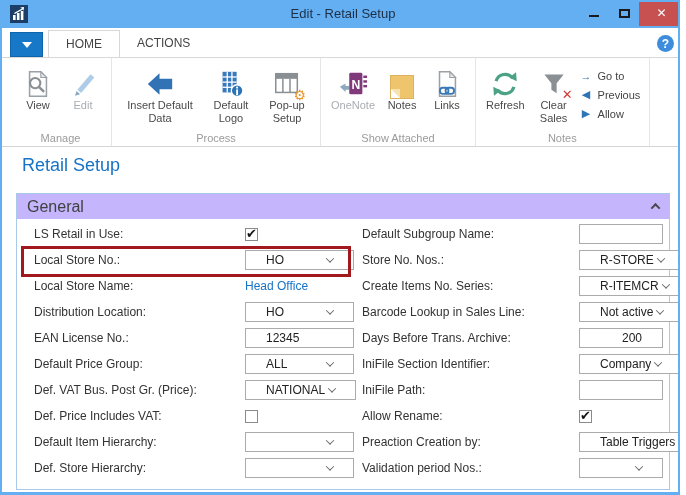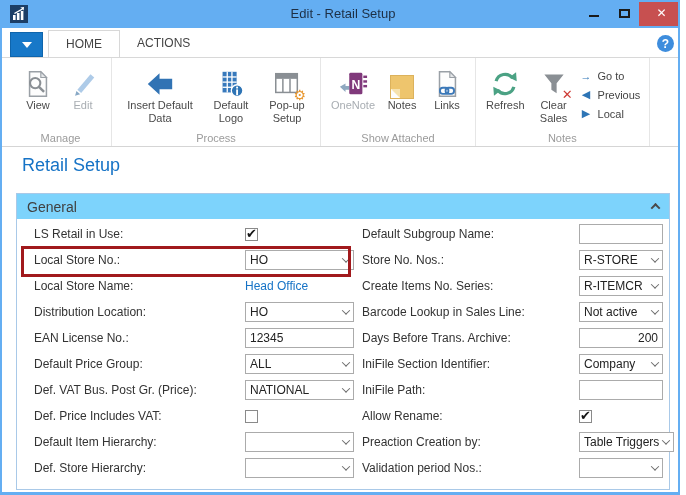--- a/index.html
+++ b/index.html
@@ -38,31 +38,31 @@
   .fx-overlay { position:absolute; right:-5px; bottom:-2px; font-size:13px; font-weight:bold; color:#CE3C36; line-height:1; }
   .notes-note { width:24px; height:24px; background:#EEC56D; border:1px solid #DCB25C; position:relative; }
   .notes-note::after { content:""; position:absolute; left:0; bottom:0; width:0; height:0; border-left:9px solid #fff; border-top:9px solid #F6E2AE; transform:translate(0,0); border-left-color:#FDFDFD; }
   .nav-stack { display:flex; flex-direction:column; padding-top:3px; min-width:62px; }
   .nav-btn { display:flex; align-items:center; gap:5px; height:19px; font-size:11px; color:#444; }
   .nav-ic { width:13px; text-align:center; color:#2E75B6; font-size:11px; }
 
   
   .page-title { position:absolute; left:20px; top:153px; font-size:18px; color:#1673C6; }
   .section { position:absolute; left:14px; top:191px; width:654px; height:297px; border:1px solid #A9C9E8; background:#fff; }
-  .sec-header { height:25px; background:#7dd3fc; display:flex; align-items:center; padding:0 10px; font-size:14px; color:#404040; }
+  .sec-header { height:25px; background:#c4b5fd; display:flex; align-items:center; padding:0 10px; font-size:16px; color:#404040; }
   .sec-chevron { margin-left:auto; width:7px; height:7px; border-right:2px solid #4A4A4A; border-bottom:2px solid #4A4A4A; transform:rotate(-135deg) translate(-1px,-1px); }
 
   .col { position:absolute; top:27px; }
   .col-left { left:17px; width:320px; }
   .col-right { left:345px; width:301px; }
   .row { height:26px; display:flex; align-items:center;gap:47px; }
   .lbl { font-size:12px; color:#333; }
   .col-left .lbl { flex:0 0 164px; }
   .col-right .lbl { flex:0 0 170px; }
-  .combo, .field { height:20px; border:1px solid #ABABAB; background:#fff; display:flex; align-items:center; padding:0 4px; font-size:12px; color:#222; }
+  .combo, .field { height:20px; border:1px solid #ABABAB; background:#fff; display:flex; align-items:center; padding:0 20px; font-size:12px; color:#222; }
   .col-left .combo, .col-left .field { width:135px; }
   .col-right .combo, .col-right .field { width:129px; }
   .val { flex:1; white-space:nowrap; overflow:hidden; }
   .ta-right .val { text-align:right; }
   .caret { width:6px; height:6px; border-right:1.6px solid #6B6B6B; border-bottom:1.6px solid #6B6B6B; transform:rotate(45deg) translate(-1px,-1px); margin-left:4px; flex:0 0 auto; }
   .checkbox { width:13px; height:13px; border:1px solid #8A8A8A; background:#fff; display:flex; align-items:center; justify-content:center; }
   .chk { font-size:13px; line-height:1; color:#141414; margin-top:-2px; }
   .linkval { font-size:12px; color:#1673C6; }
   .highlight-box { position:absolute; left:4px; top:52px; width:330px; height:31px; border:3px solid #A1191C; z-index:3; pointer-events:none; }
 </style>
@@ -231,21 +231,21 @@
         <div class="nav-btn">
           <span class="nav-ic">→</span>
           <span>Go to</span>
         </div>
         <div class="nav-btn">
           <span class="nav-ic">◀</span>
           <span>Previous</span>
         </div>
         <div class="nav-btn">
           <span class="nav-ic">▶</span>
-          <span>Local</span>
+          <span>Allow</span>
         </div>
       </div>
       <span class="rgroup-label">Notes</span>
     </div>
   </div>
 
   <div class="page-title">Retail Setup</div>
 
   <div class="section">
     <div class="sec-header">

